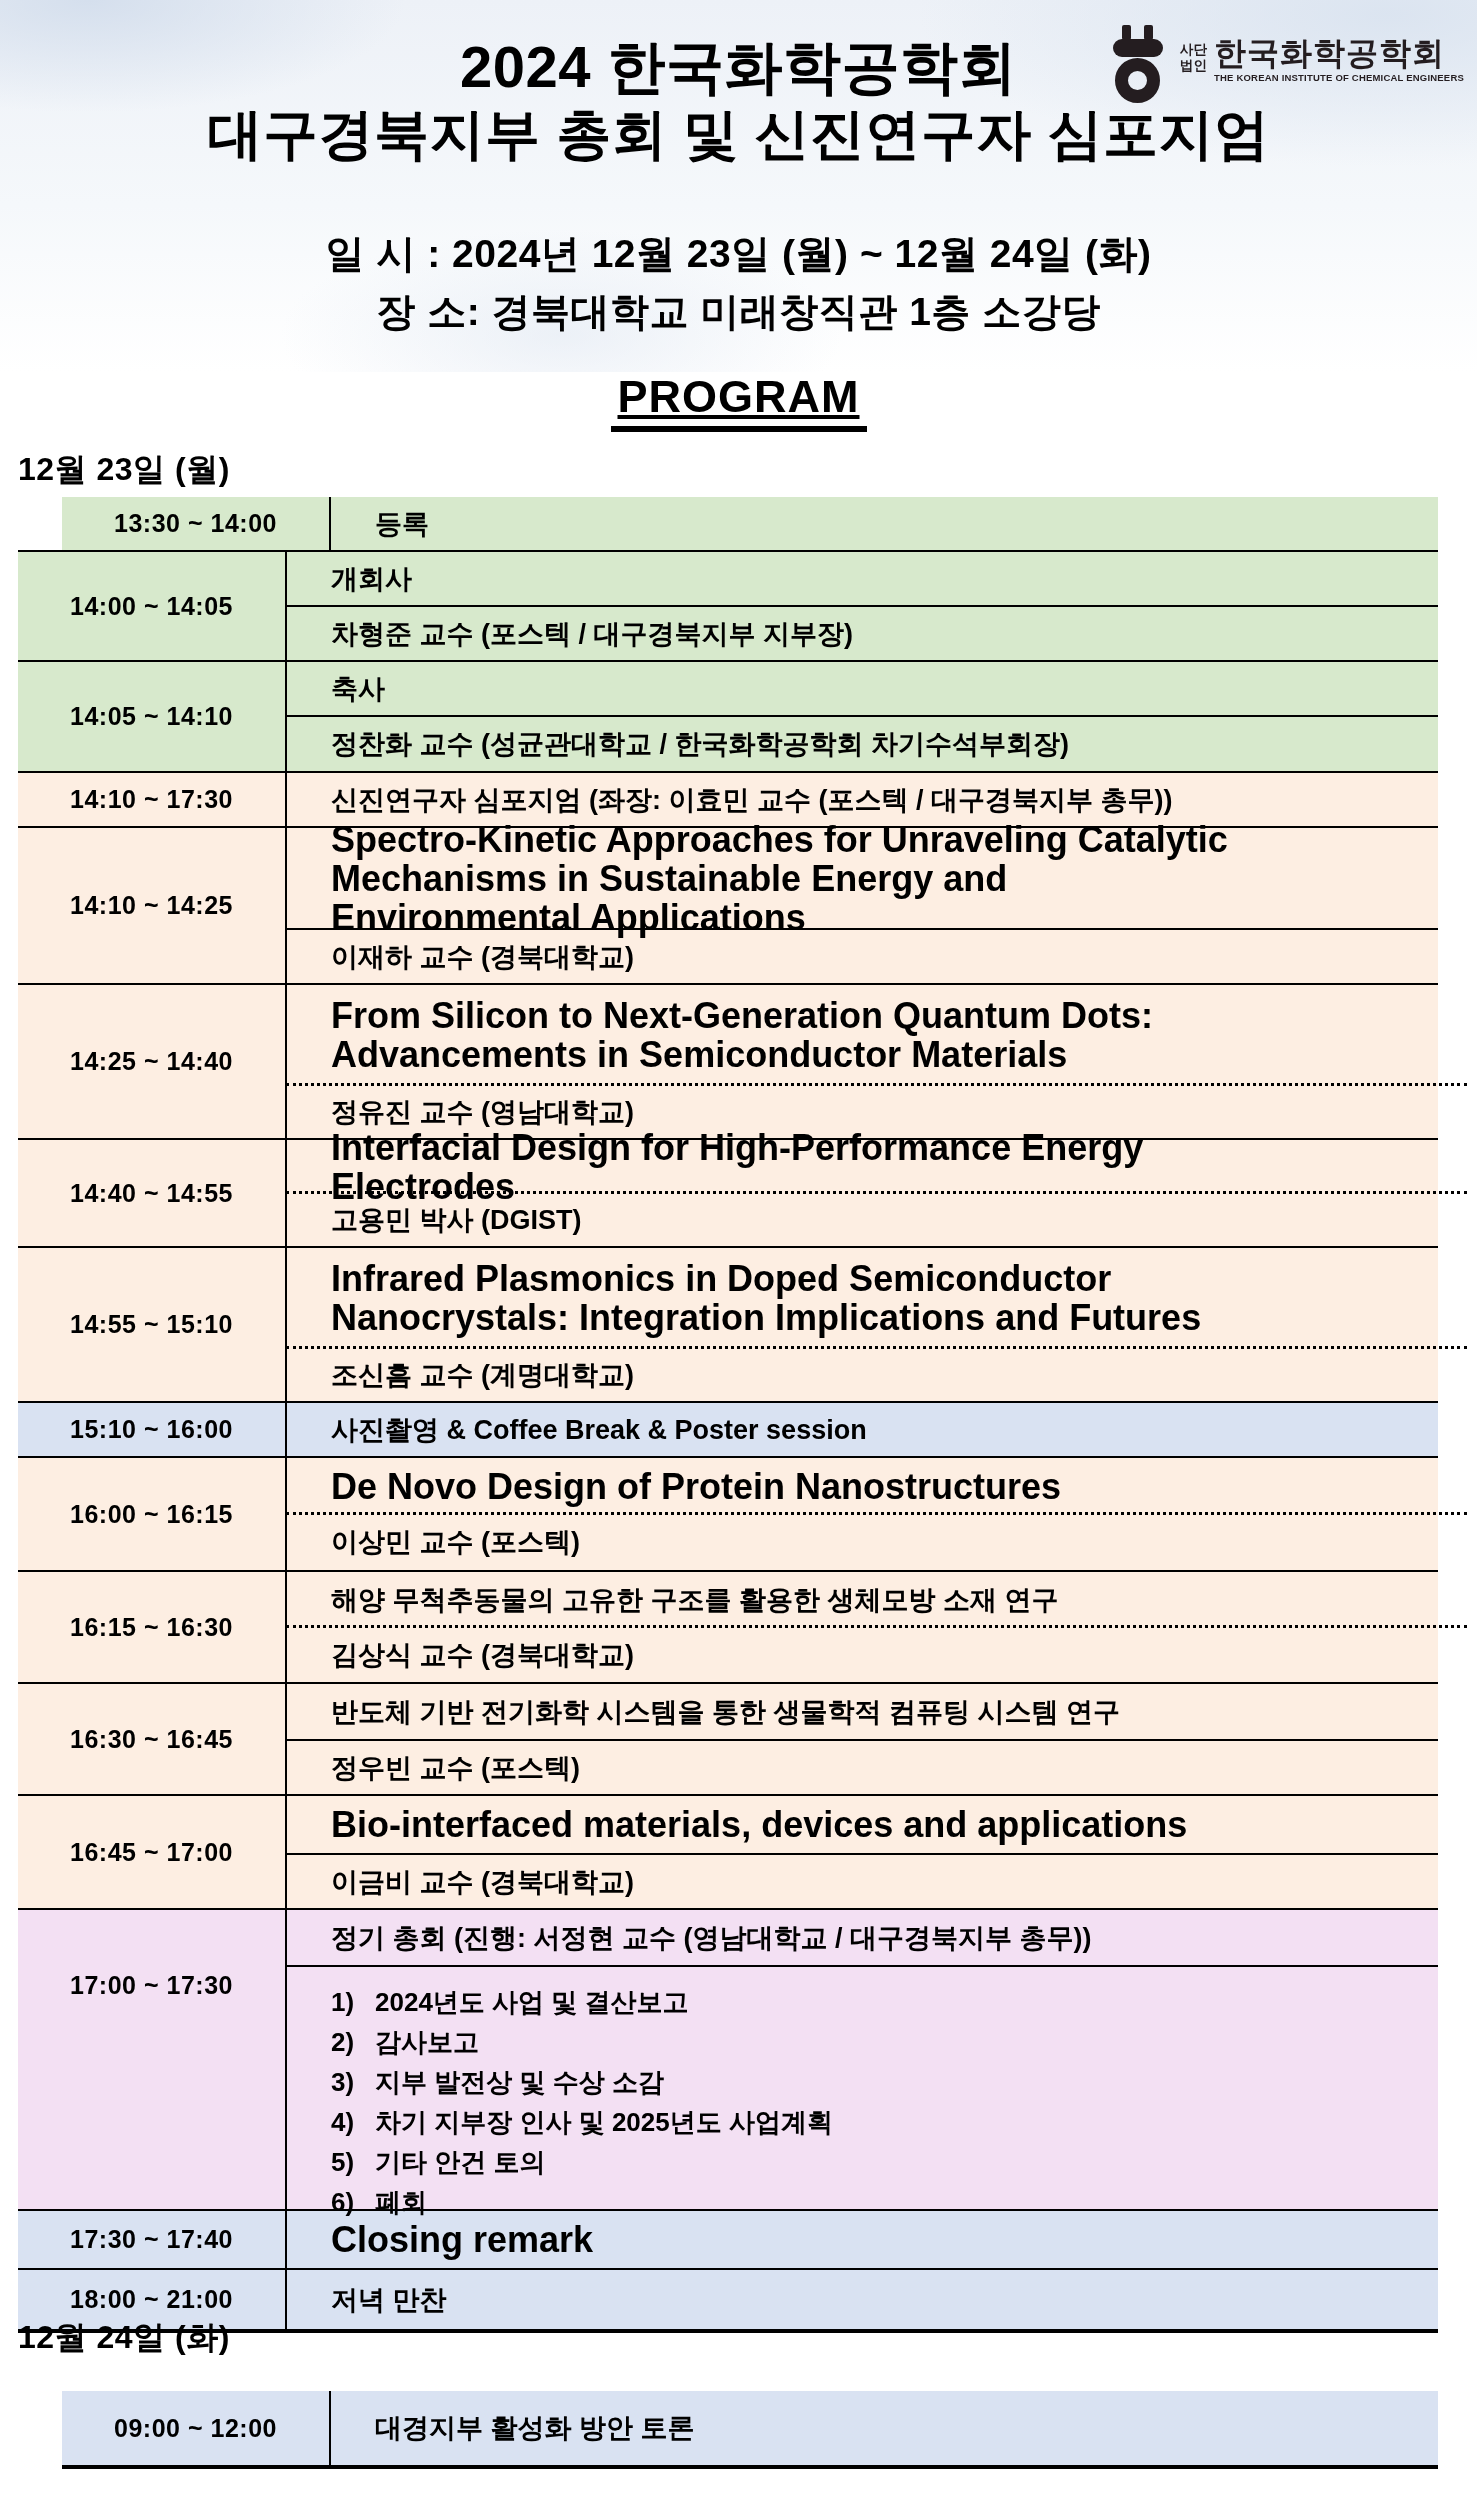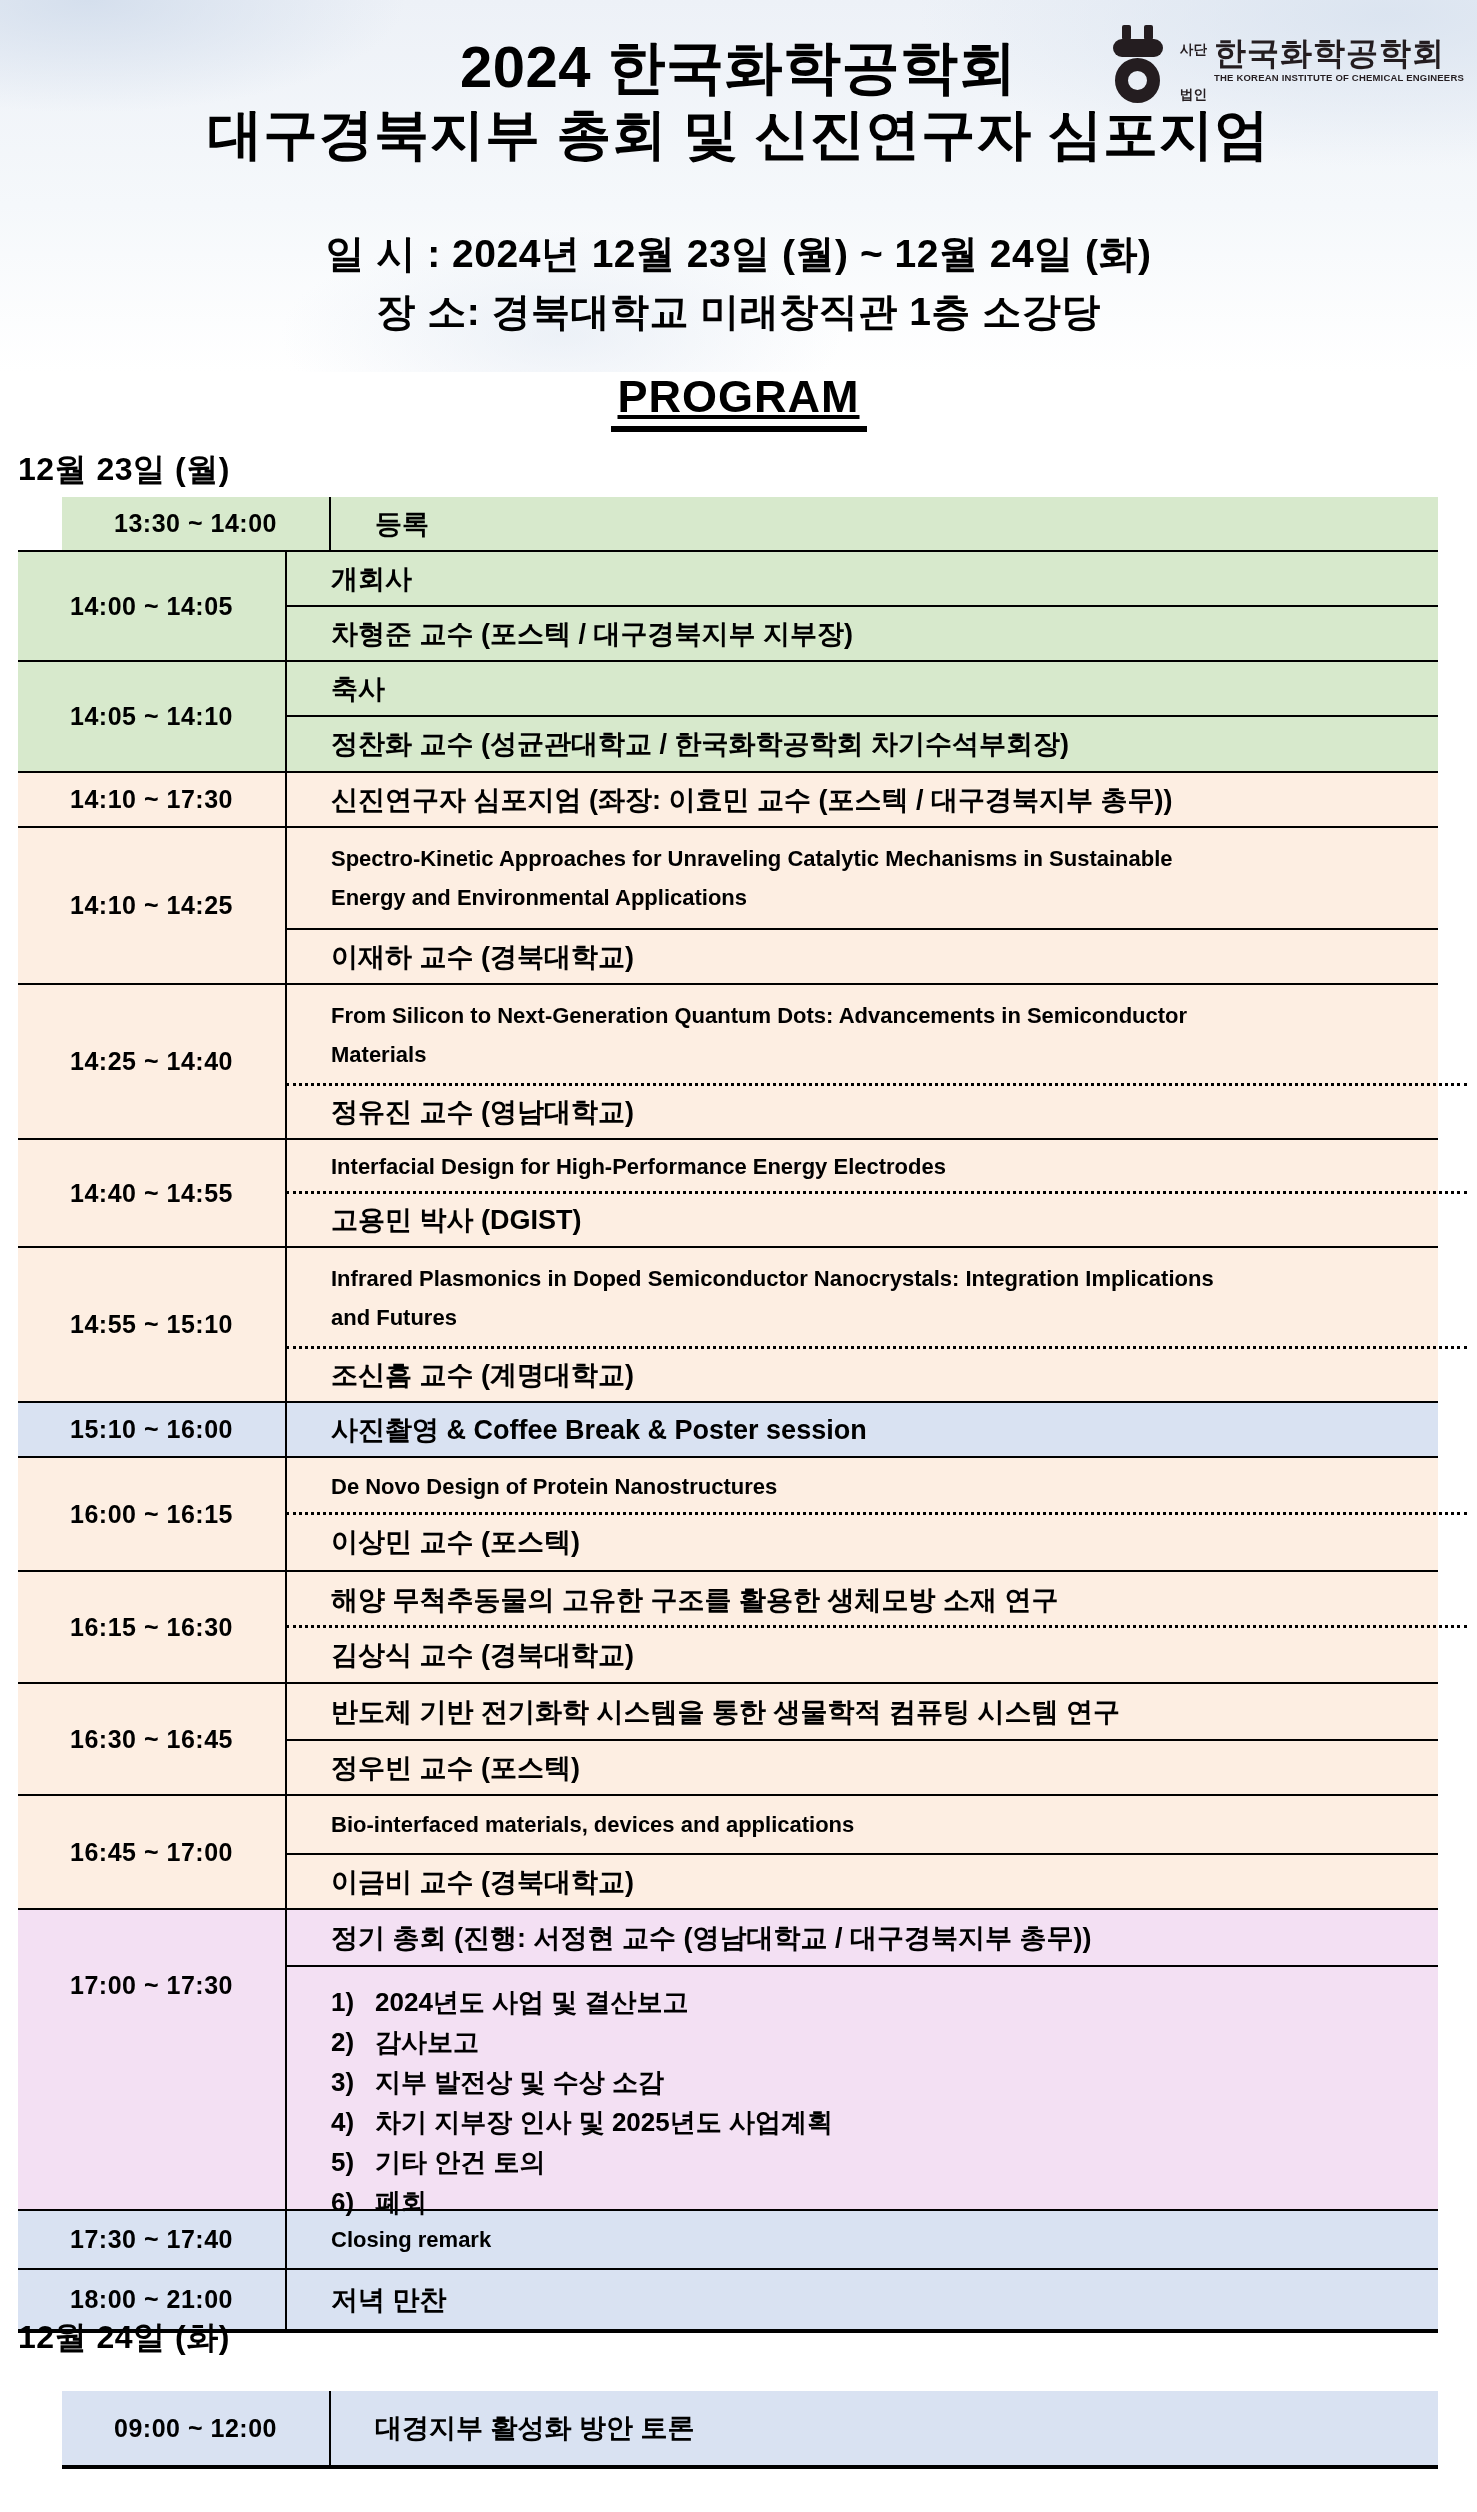--- a/index.html
+++ b/index.html
@@ -18,21 +18,21 @@
       radial-gradient(ellipse 402px 151px at 38% 90%, rgba(222,230,241,.55) 0%, rgba(222,230,241,0) 70%),
       linear-gradient(180deg,#edf1f7 0%, #f5f8fb 55%, #ffffff 100%);
   }
   
   .logo { position:absolute; top:25px; right:13px; display:flex; align-items:flex-start; }
   .logo-icon { position:relative; width:59px; height:79px; margin-right:8px; }
   .logo-icon .nub-a { position:absolute; top:0; left:9px; width:9px; height:15px; background:#241d20; border-radius:2px; }
   .logo-icon .nub-b { position:absolute; top:0; left:31px; width:9px; height:15px; background:#241d20; border-radius:2px; }
   .logo-icon .bar   { position:absolute; top:14px; left:0; width:50px; height:18px; background:#241d20; border-radius:9px; }
   .logo-icon .ring  { position:absolute; top:33px; left:2px; width:45px; height:45px; border:13px solid #241d20; border-radius:50%; }
-  .logo-type { display:flex; flex-direction:column; justify-content:center; margin:17px 7px 0 0; font-size:13.6px; font-weight:700; line-height:15.6px; color:#241d20;gap:29px; }
+  .logo-type { display:flex; flex-direction:column; justify-content:center; margin:17px 7px 0 0; font-size:13.6px; font-weight:700; line-height:15.6px; color:#241d20; }
   .logo-names { display:flex; flex-direction:column; margin-top:11px; }
   .logo-kr { font-size:32px; font-weight:800; letter-spacing:1px; color:#241d20; line-height:34px; }
   .logo-en { font-size:9.5px; font-weight:700; letter-spacing:0.2px; color:#241d20; margin-top:2px; }
   
   .title1, .title2, .dateline, .venueline { position:absolute; left:0; width:100%; text-align:center; font-weight:800; }
   .title1 { top:29px;  font-size:58px; letter-spacing:0.5px; }
   .title2 { top:98px; font-size:55px; letter-spacing:0.5px; }
   .dateline  { top:227px; font-size:39px; letter-spacing:0.5px; }
   .venueline { top:285px; font-size:39px; letter-spacing:0.5px; }
   .program-wrap { position:absolute; top:371px; left:0; width:100%; text-align:center; }
@@ -48,21 +48,21 @@
   .sched .slot:first-child { border-top:none;margin-left:44px; }
   .slot.last { border-bottom:4.5px solid #000; }
   .time {
     width:269px; flex:0 0 269px; border-right:2.5px solid #000;
     display:flex; align-items:center; justify-content:center;
     font-size:25px; font-weight:700; letter-spacing:0.5px; text-align:center;
   }
   .slot.t-top .time { align-items:flex-start; padding-top:61px; }
   .content { flex:1 1 auto; display:flex; flex-direction:column; min-width:0; }
   .cell { position:relative; display:flex; align-items:center; padding-left:44px; font-size:27px; font-weight:700; }
-  .cell.en { font-size:22px; font-weight:600; line-height:39px; }
+  .cell.en { font-size:36px; font-weight:600; line-height:39px; }
   .cell.en span { max-width:914px; display:inline-block; }
   .cell.kr2 { line-height:40px; }
   .cell.div-solid { border-top:2.5px solid #000; }
   .dotline { position:absolute; top:-2px; left:-1px; right:-29px; height:0; border-top:3.5px dotted #000; }
   
   .h105{height:53px}.h106{height:53px}.h110{height:55px}.h111{height:56px}
   .h112{height:56px}.h113{height:57px}.h117{height:59px}.h124{height:74px}
   .h200{height:100px}.h485{height:244px}
   
   .green { background:#d7e9cc; }

